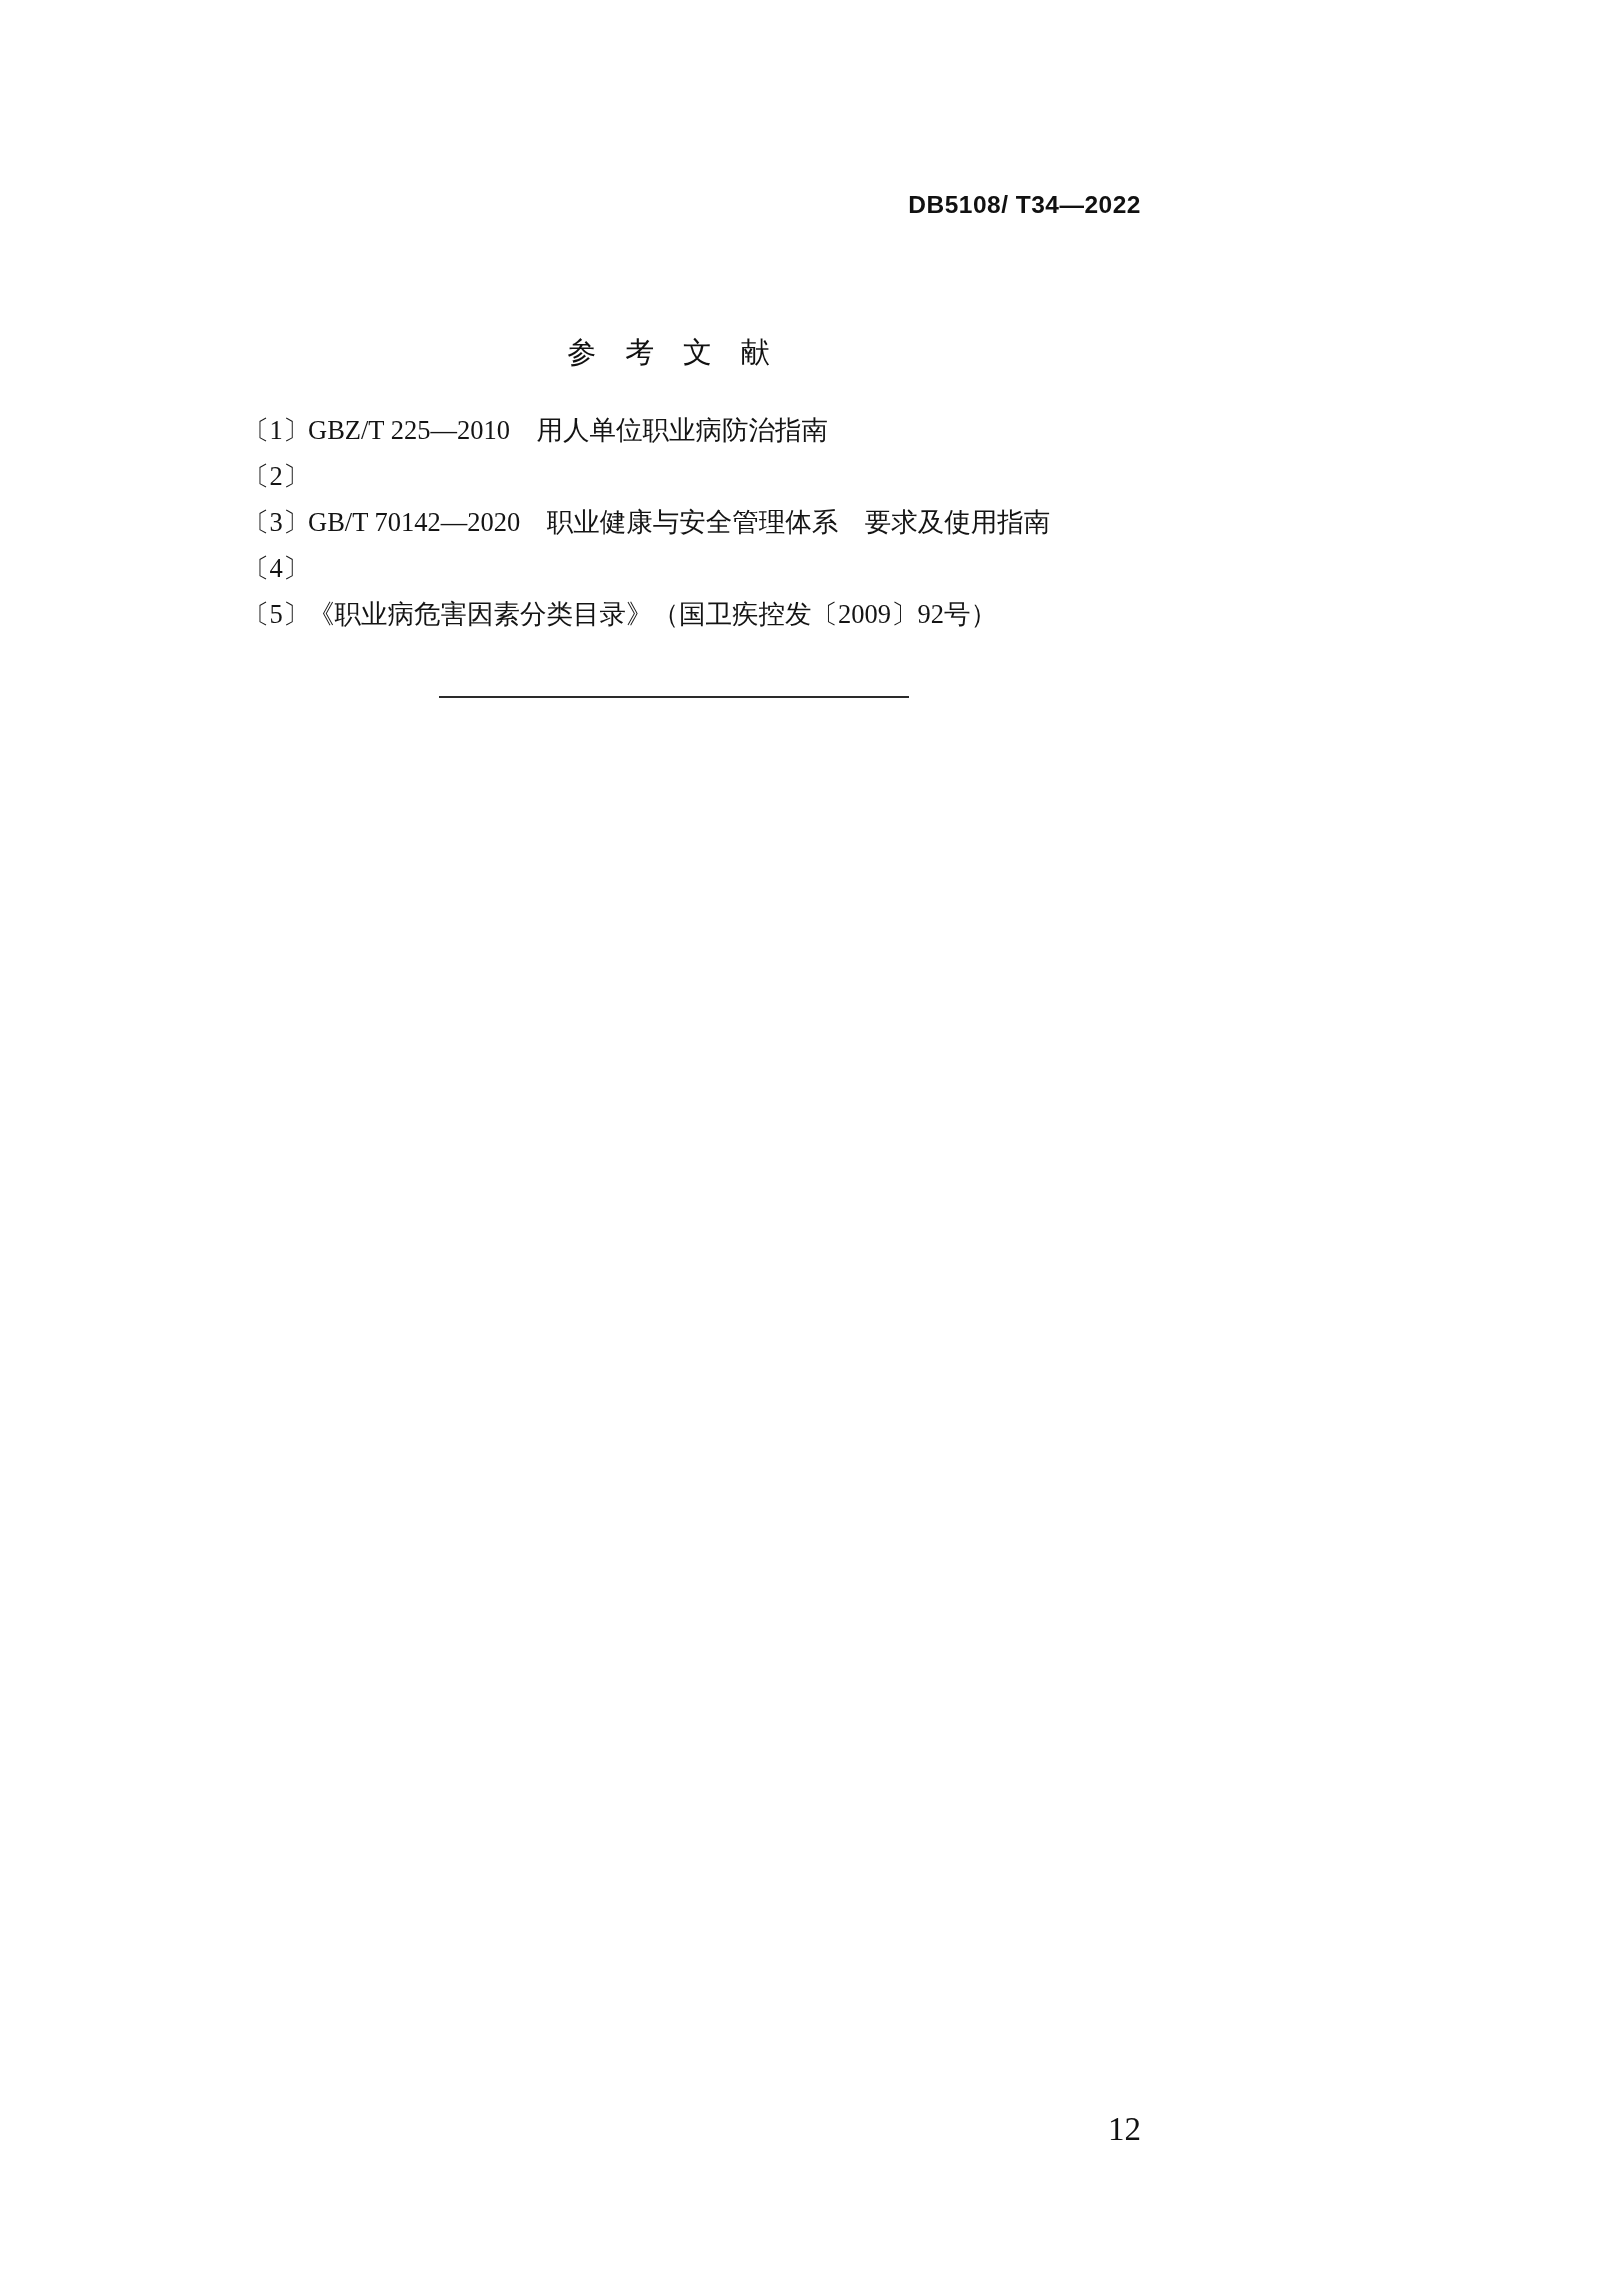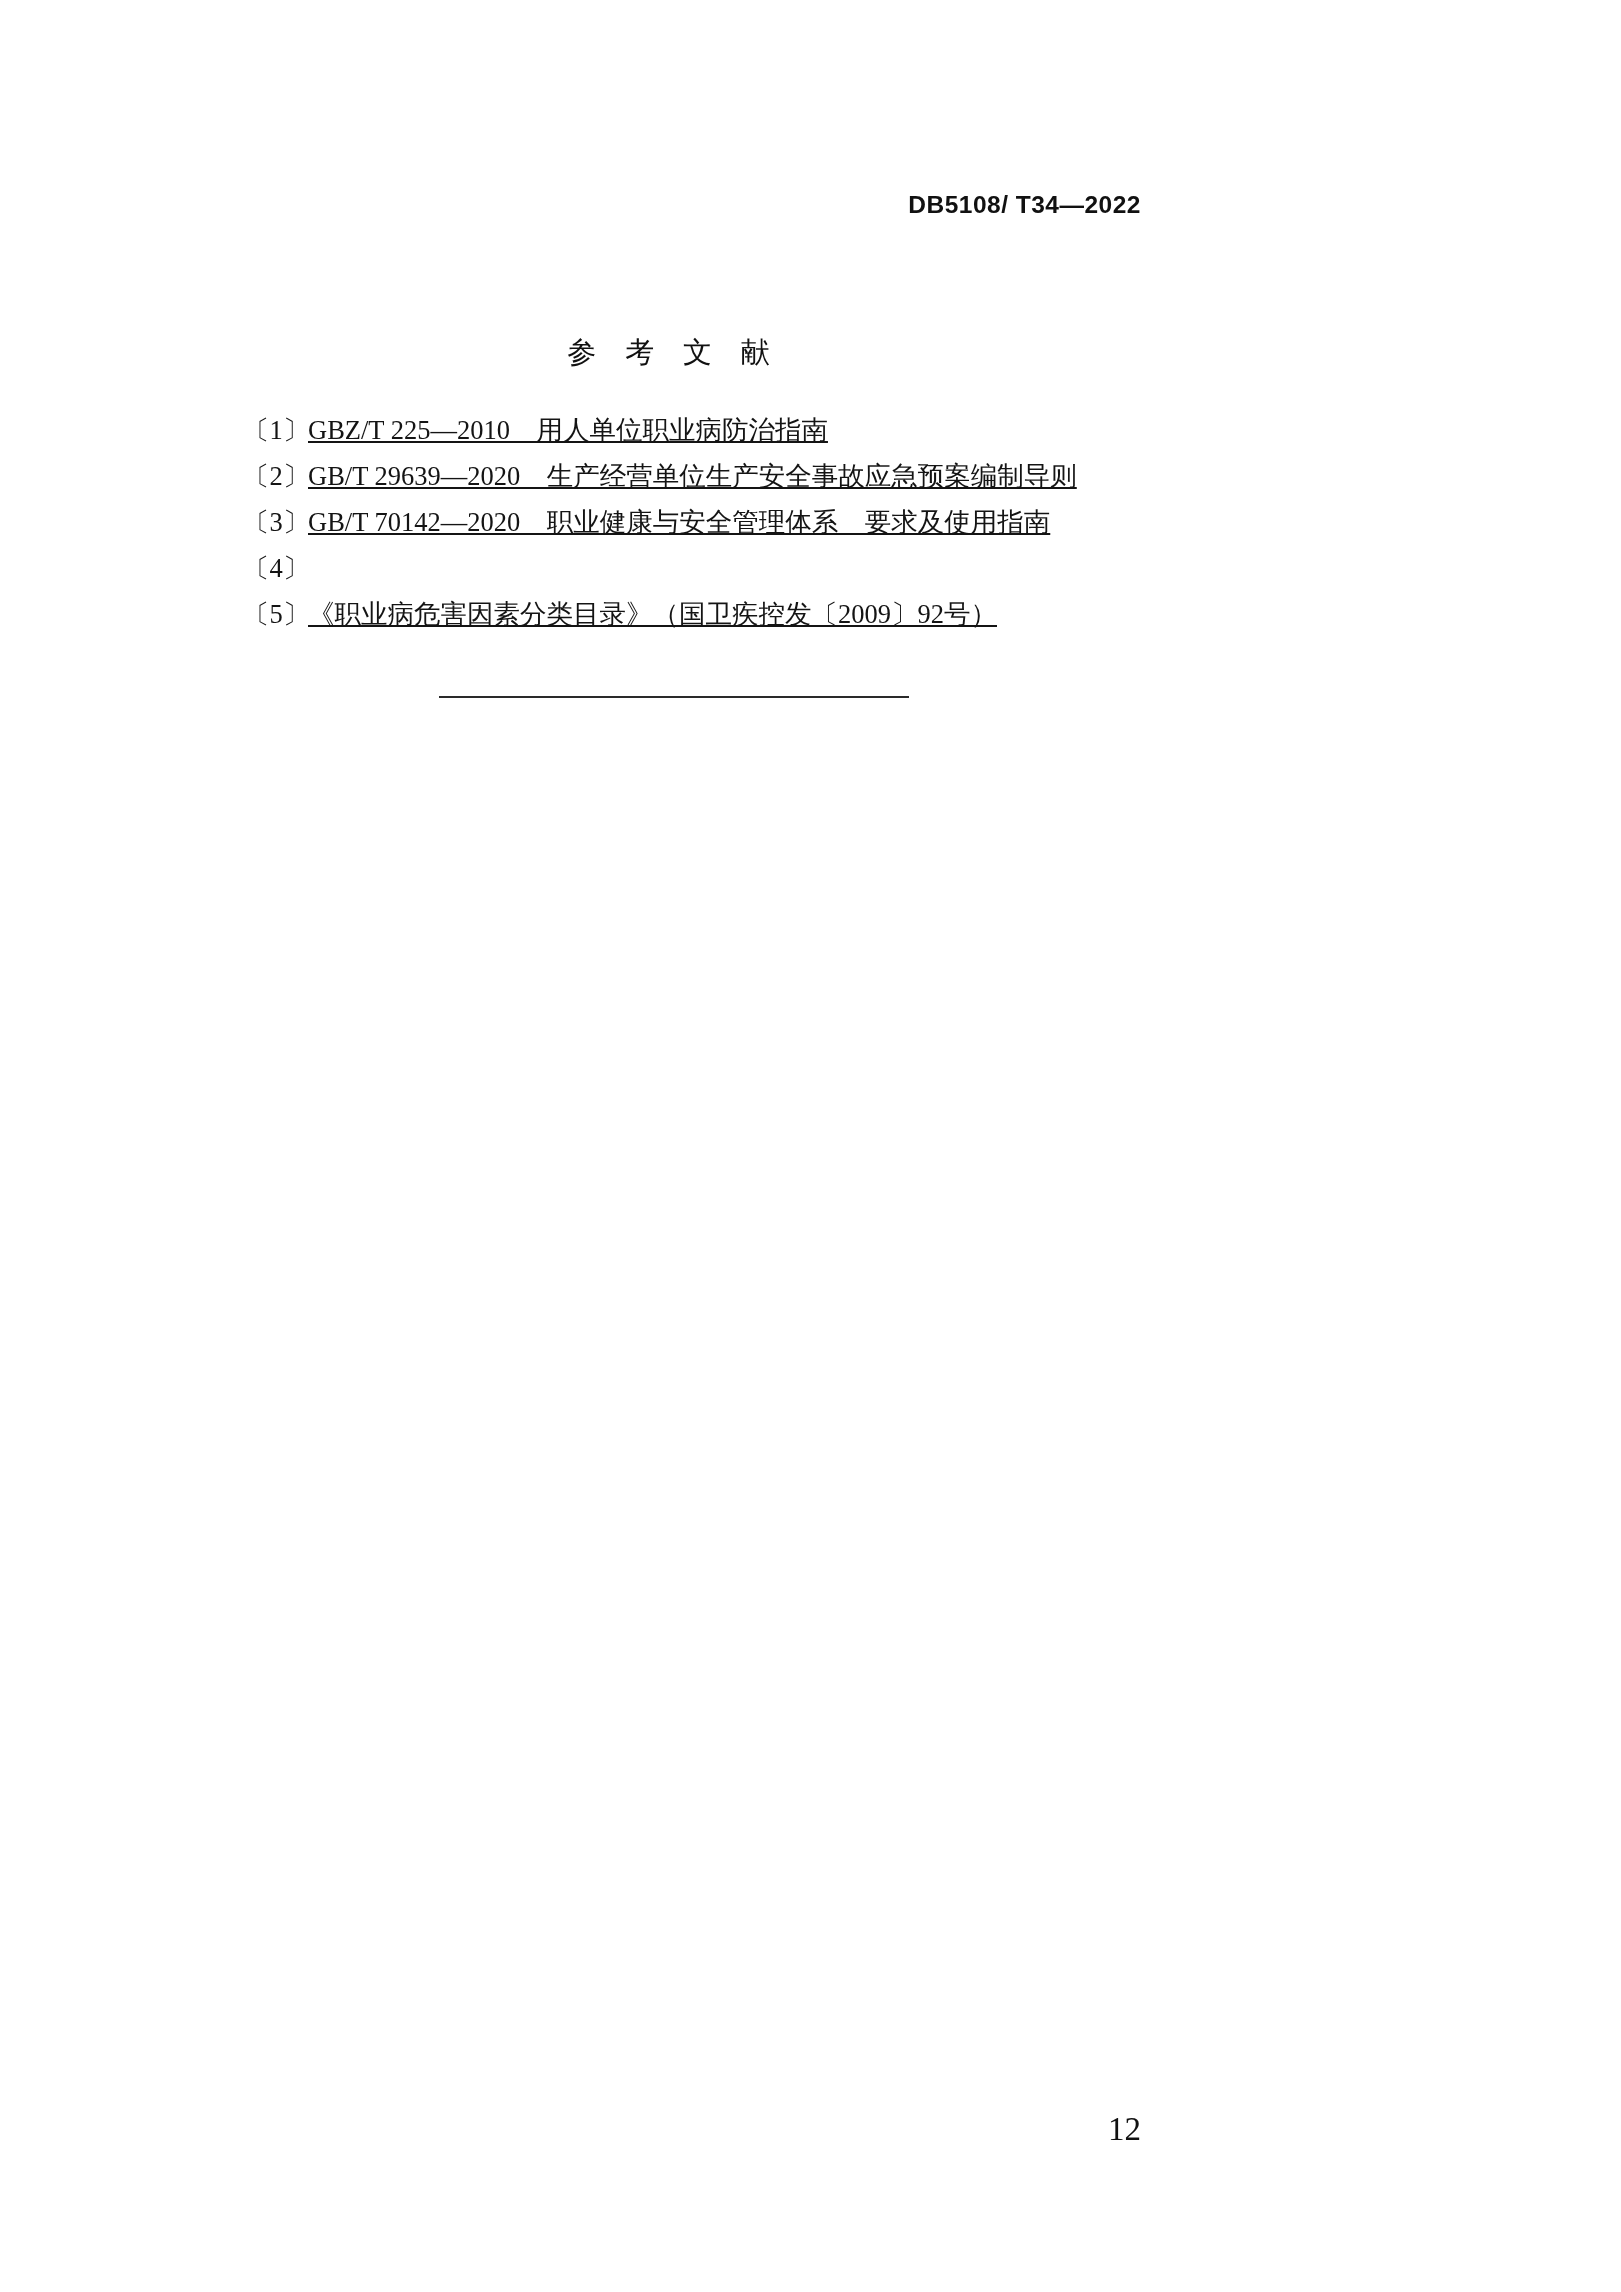--- a/index.html
+++ b/index.html
@@ -53,21 +53,20 @@
     color: #141414;
     white-space: nowrap;
   }
   .ref-num {
     width: 65px;
     flex: 0 0 65px;
     font-family: "Liberation Serif", "DejaVu Serif", serif;
   }
   .ref-text {
     font-family: "Liberation Serif", "DejaVu Serif", serif;
-    text-decoration: underline;
   }
   .end-rule {
     position: absolute;
     top: 686px;
     left: 0;
     width: 100%;
     text-align: center;
   }
   .end-rule .line {
     display: inline-block;
@@ -96,21 +95,20 @@
 
   <div class="ref-list">
 
     <div class="ref-item">
       <span class="ref-num">〔1〕</span>
       <span class="ref-text">GBZ/T 225—2010　用人单位职业病防治指南</span>
     </div>
 
     <div class="ref-item">
       <span class="ref-num">〔2〕</span>
-      <span class="ref-text">GB/T 29639—2020　生产经营单位生产安全事故应急预案编制导则</span>
     </div>
 
     <div class="ref-item">
       <span class="ref-num">〔3〕</span>
       <span class="ref-text">GB/T 70142—2020　职业健康与安全管理体系　要求及使用指南</span>
     </div>
 
     <div class="ref-item">
       <span class="ref-num">〔4〕</span>
     </div>

